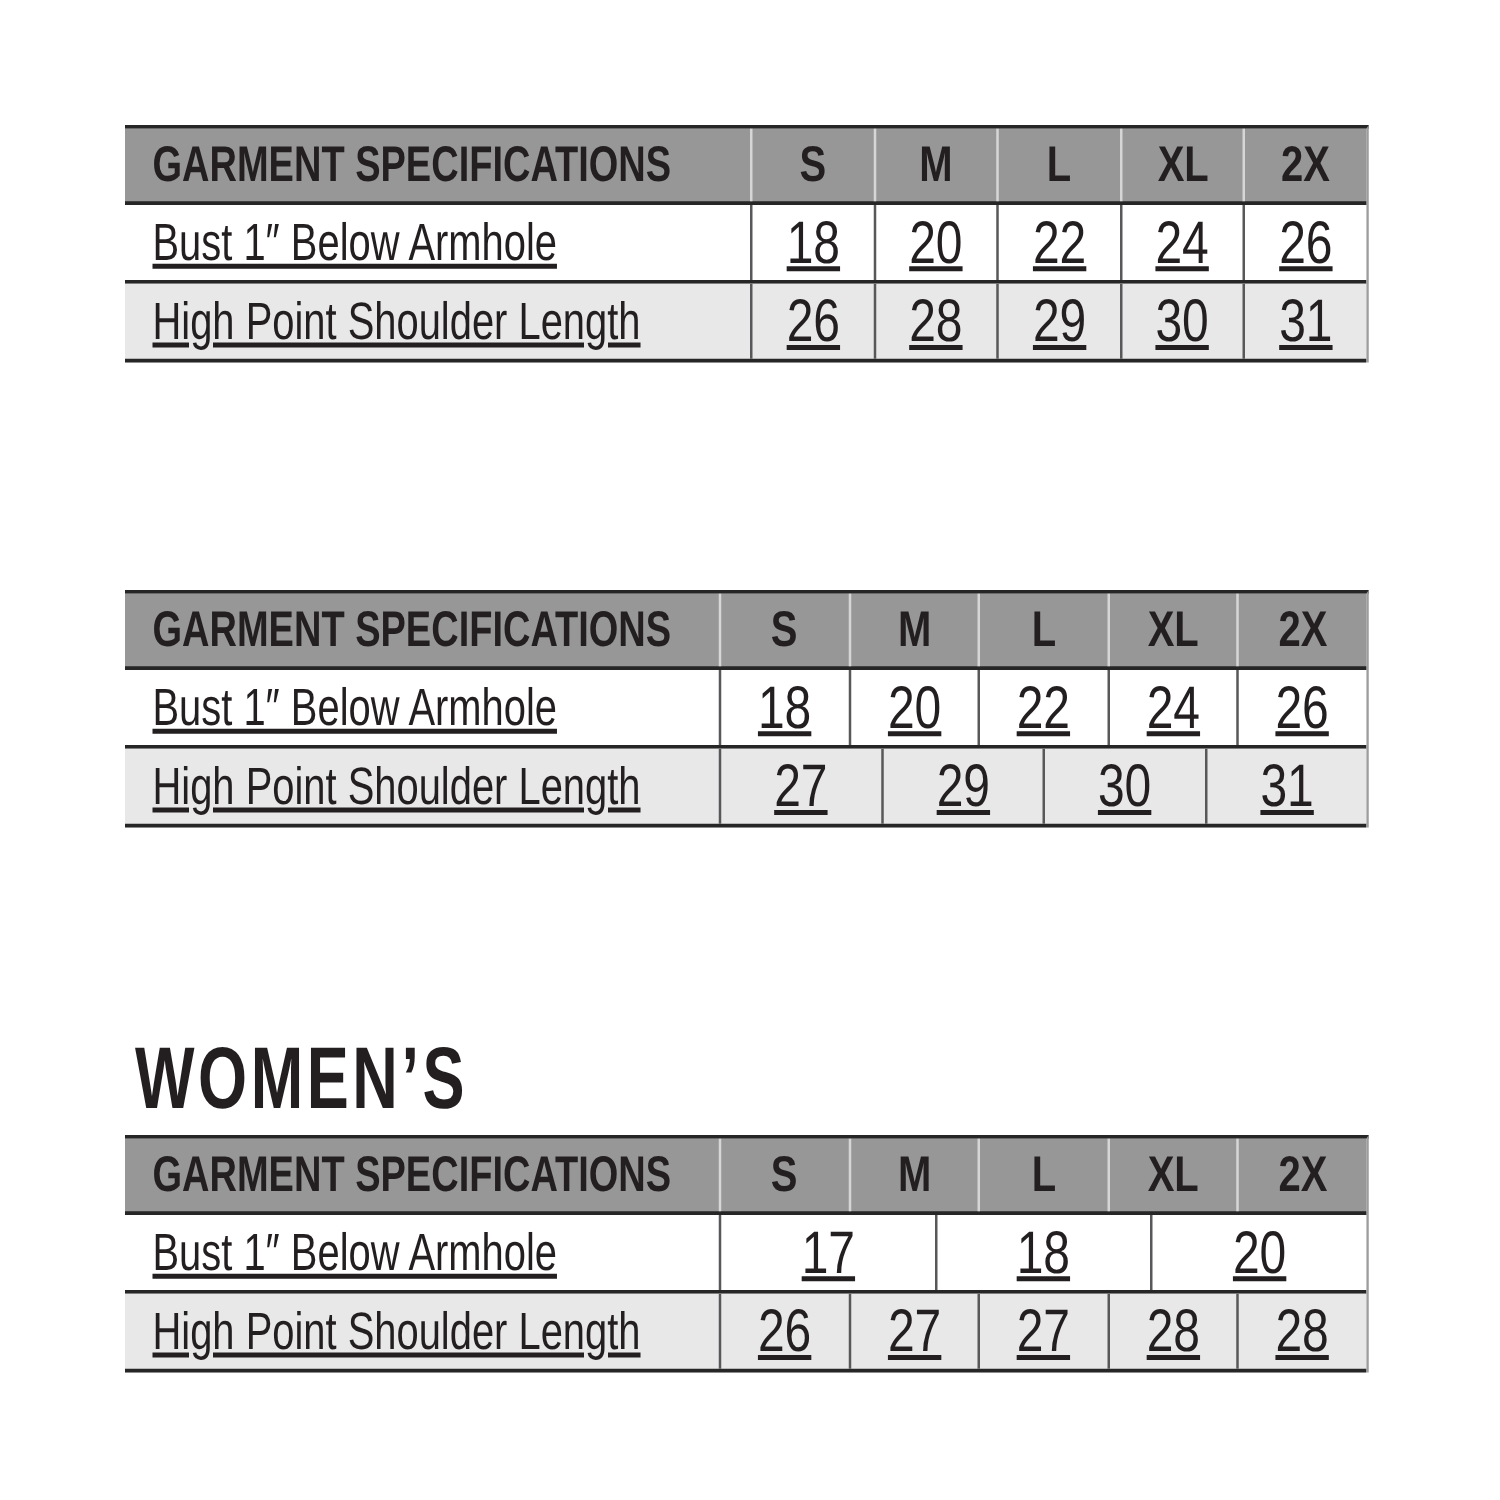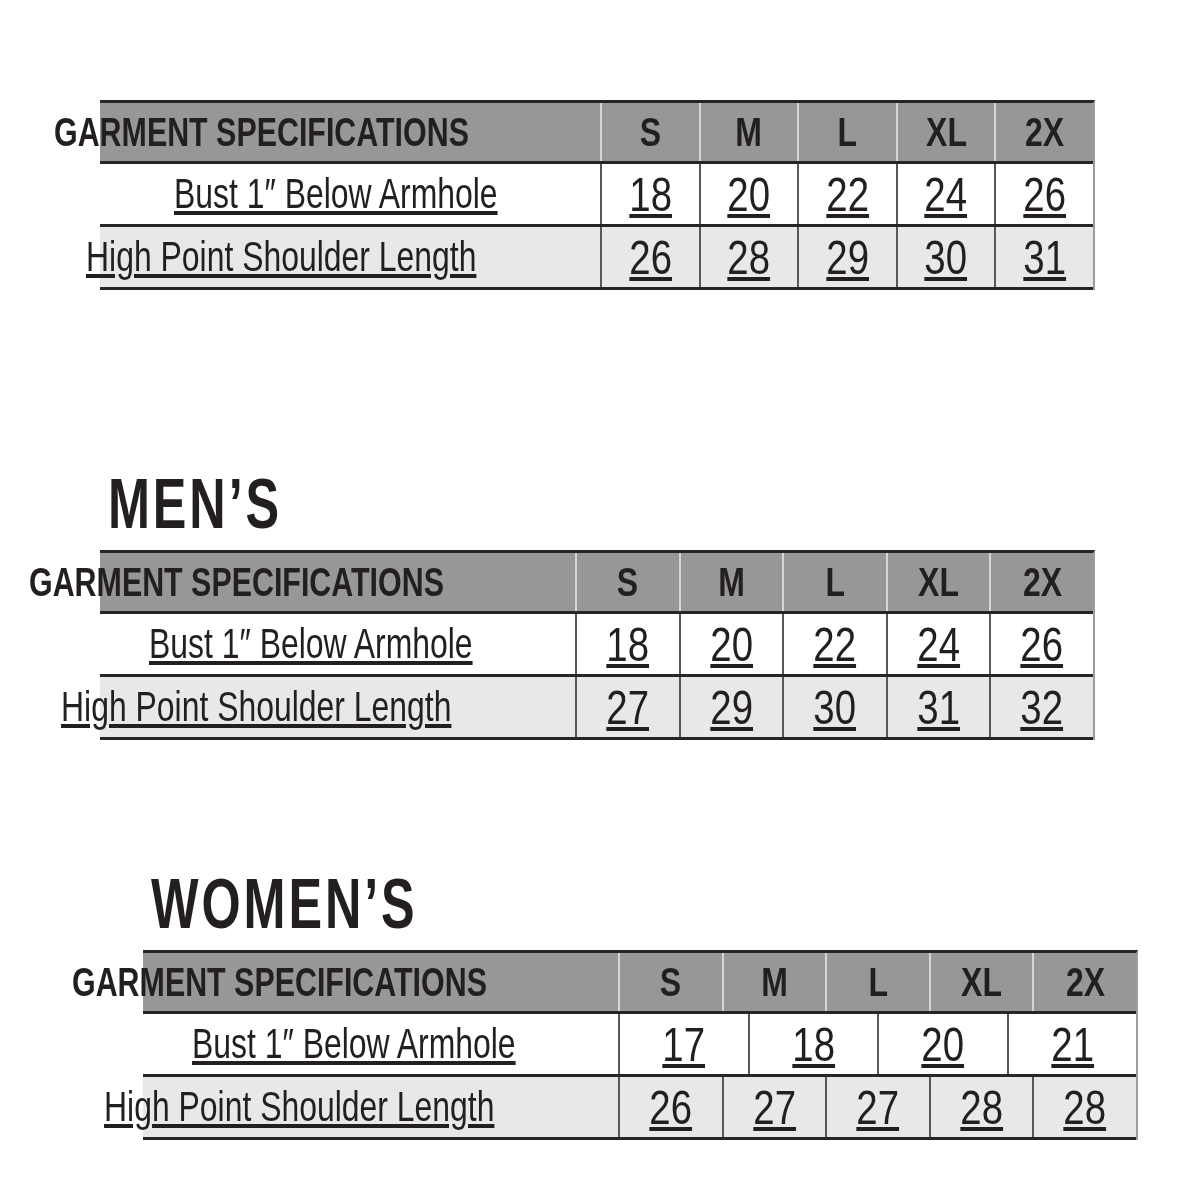--- a/index.html
+++ b/index.html
@@ -15,21 +15,21 @@
     color: var(--text, #231f20);
     overflow: hidden;
   }
   .size-section {
     position: absolute;
     left: 100px;
     width: 993px;
   }
   .sec-0 { top: 100px; }
   .sec-1 { top: 472px; }
-  .sec-2 { top: 872px; margin-left: 43px; }
+  .sec-2 { top: 830px; }
 
   .sec-title {
     margin: 0 0 14px 8px;
     font-size: 70px;
     font-weight: bold;
     line-height: 64px;
     white-space: nowrap;
     color: var(--text, #231f20);
   }
   .cond-t {
@@ -72,22 +72,22 @@
   }
   .data-row.alt {
     background: var(--alt-row-bg, #e8e8e8);
   }
 
   .spec-cell {
     width: 500px;
     flex: 0 0 auto;
     display: flex;
     align-items: center;
+    padding-left: 22px;
     box-sizing: border-box;
-    justify-content: flex-end;
   }
   .narrow .spec-cell {
     width: 475px;
   }
   .size-cell {
     flex: 1 1 0;
     display: flex;
     align-items: center;
     justify-content: center;
   }
@@ -174,21 +174,20 @@
           <span class="cond-c val">30</span>
         </div>
       <div class="size-cell">
           <span class="cond-c val">31</span>
         </div>
     </div>
   </div>
 </section>
 
 <section class="size-section sec-1 narrow">
-  <h2 class="sec-title"><span class="cond-t">MEN’S</span></h2>
   <div class="spec-table">
     <div class="t-row head-row">
       <div class="spec-cell">
           <span class="cond-l hd">GARMENT SPECIFICATIONS</span>
         </div>
       <div class="size-cell">
           <span class="cond-c hd">S</span>
         </div>
       <div class="size-cell">
           <span class="cond-c hd">M</span>
@@ -231,23 +230,20 @@
           <span class="cond-c val">27</span>
         </div>
       <div class="size-cell">
           <span class="cond-c val">29</span>
         </div>
       <div class="size-cell">
           <span class="cond-c val">30</span>
         </div>
       <div class="size-cell">
           <span class="cond-c val">31</span>
-        </div>
-      <div class="size-cell">
-          <span class="cond-c val">32</span>
         </div>
     </div>
   </div>
 </section>
 
 <section class="size-section sec-2 narrow">
   <h2 class="sec-title"><span class="cond-t">WOMEN’S</span></h2>
   <div class="spec-table">
     <div class="t-row head-row">
       <div class="spec-cell">
@@ -275,23 +271,20 @@
         </div>
       <div class="size-cell">
           <span class="cond-c val">17</span>
         </div>
       <div class="size-cell">
           <span class="cond-c val">18</span>
         </div>
       <div class="size-cell">
           <span class="cond-c val">20</span>
         </div>
-      <div class="size-cell">
-          <span class="cond-c val">21</span>
-        </div>
     </div>
     <div class="t-row data-row alt">
       <div class="spec-cell">
           <span class="cond-l lbl">High Point Shoulder Length</span>
         </div>
       <div class="size-cell">
           <span class="cond-c val">26</span>
         </div>
       <div class="size-cell">
           <span class="cond-c val">27</span>

